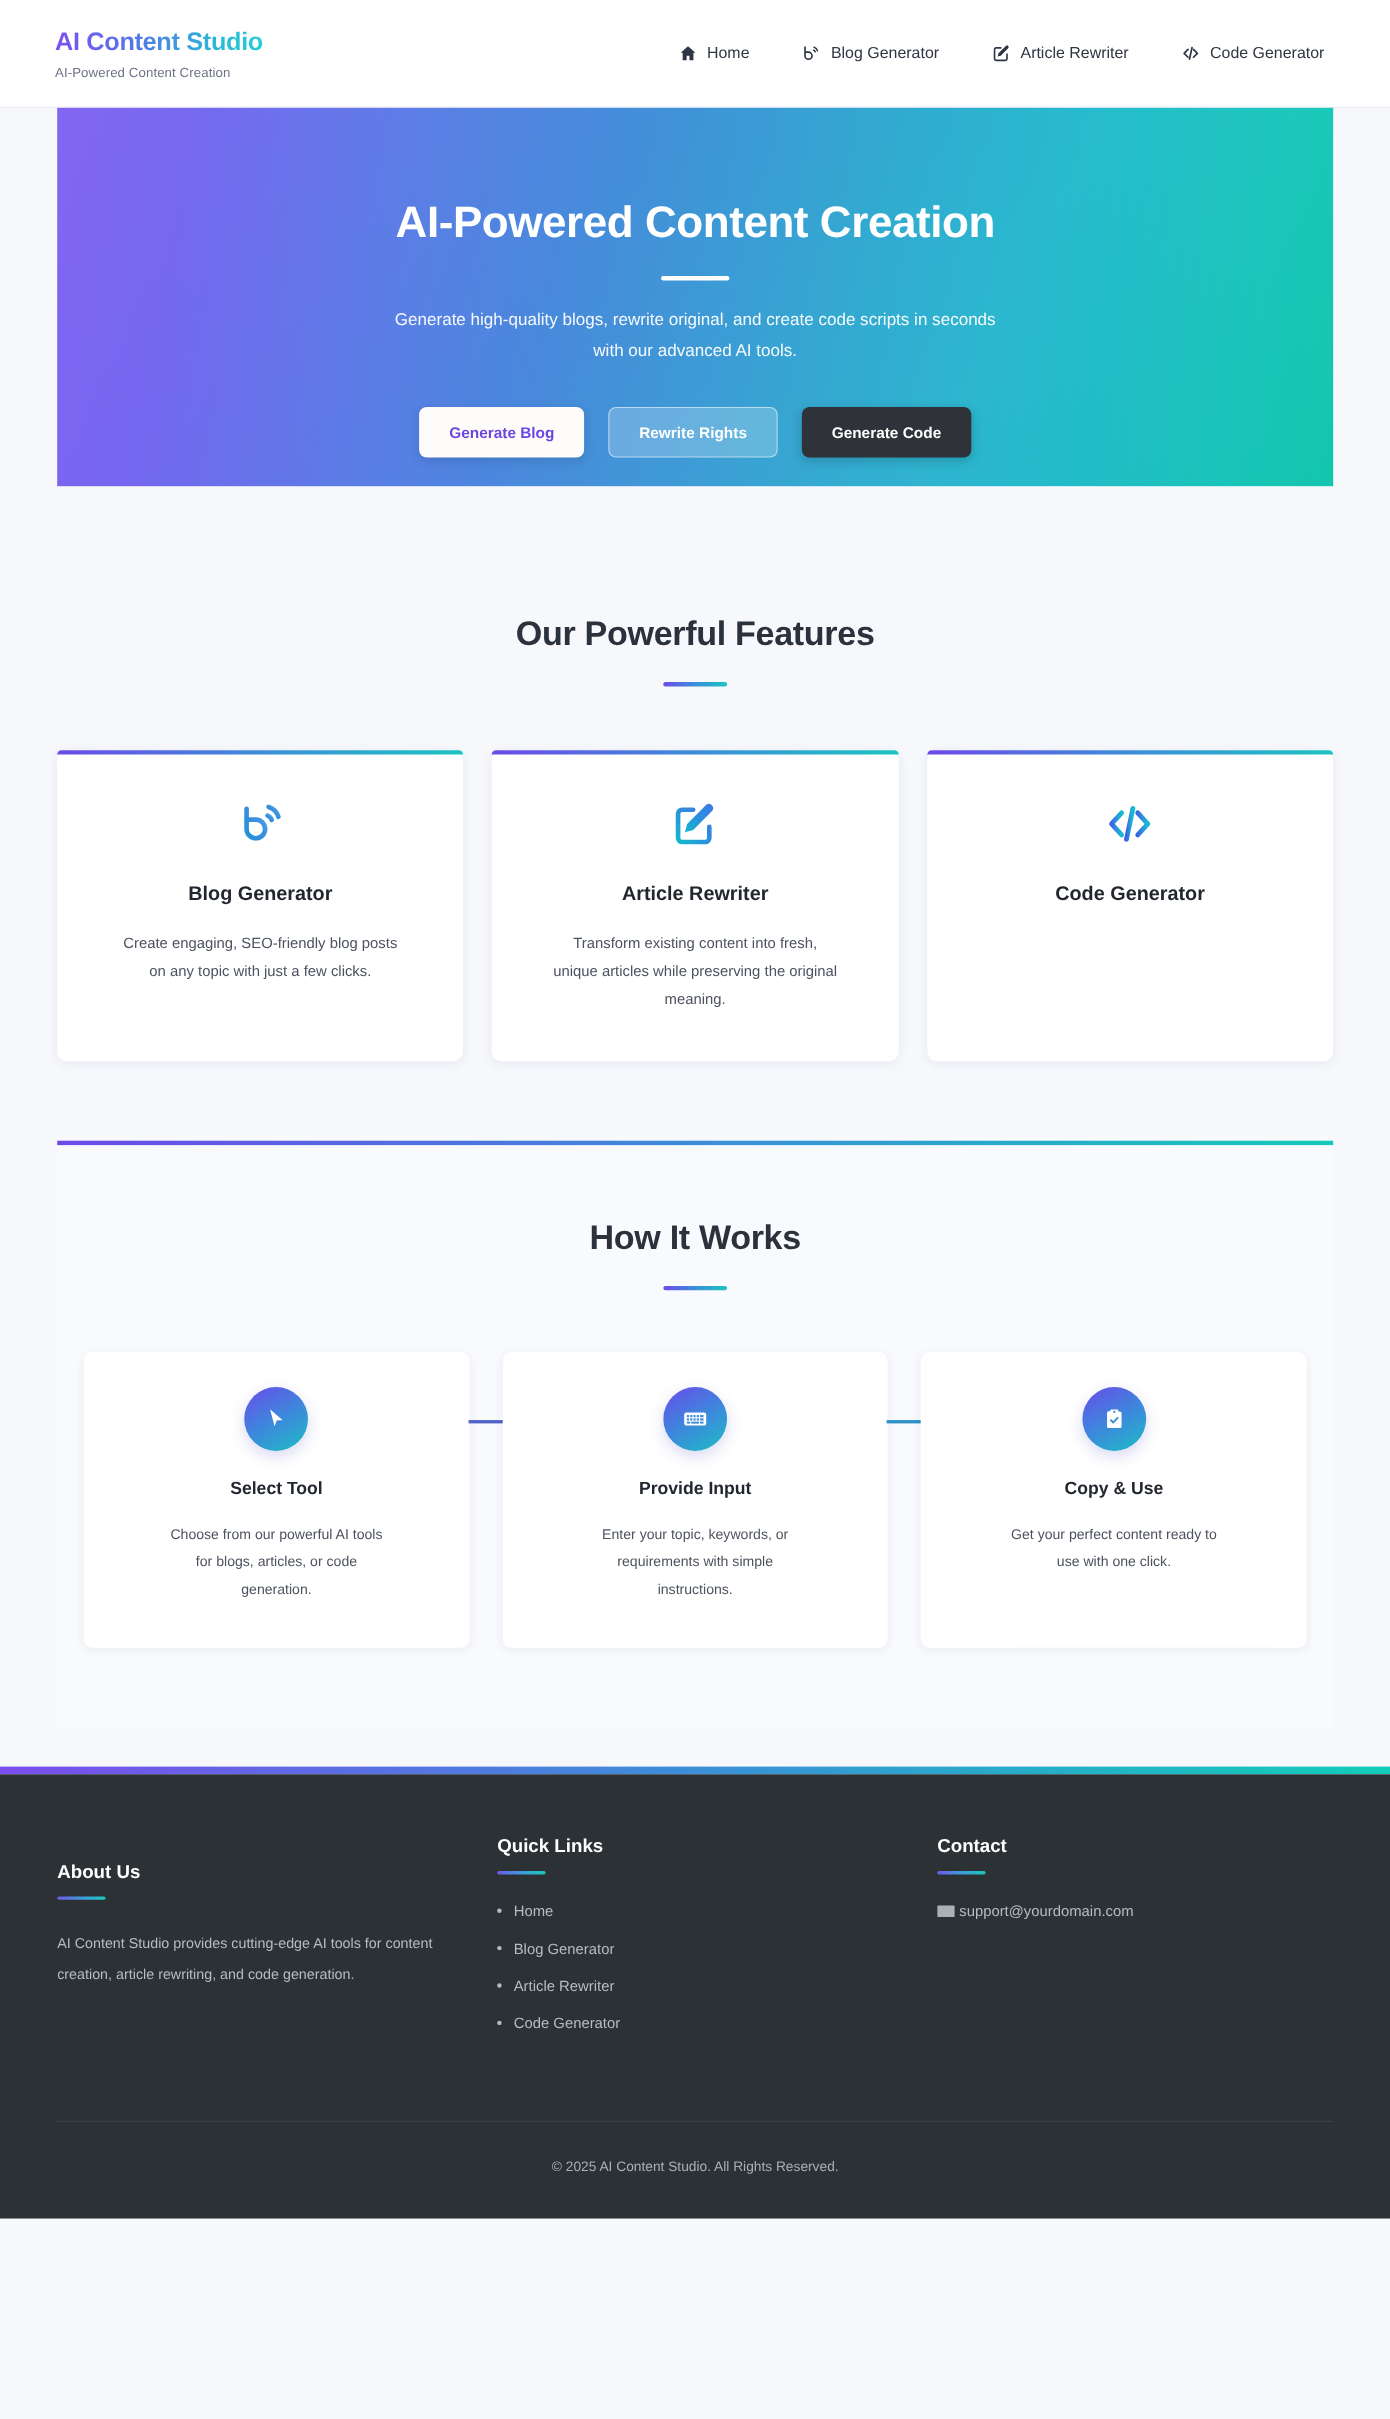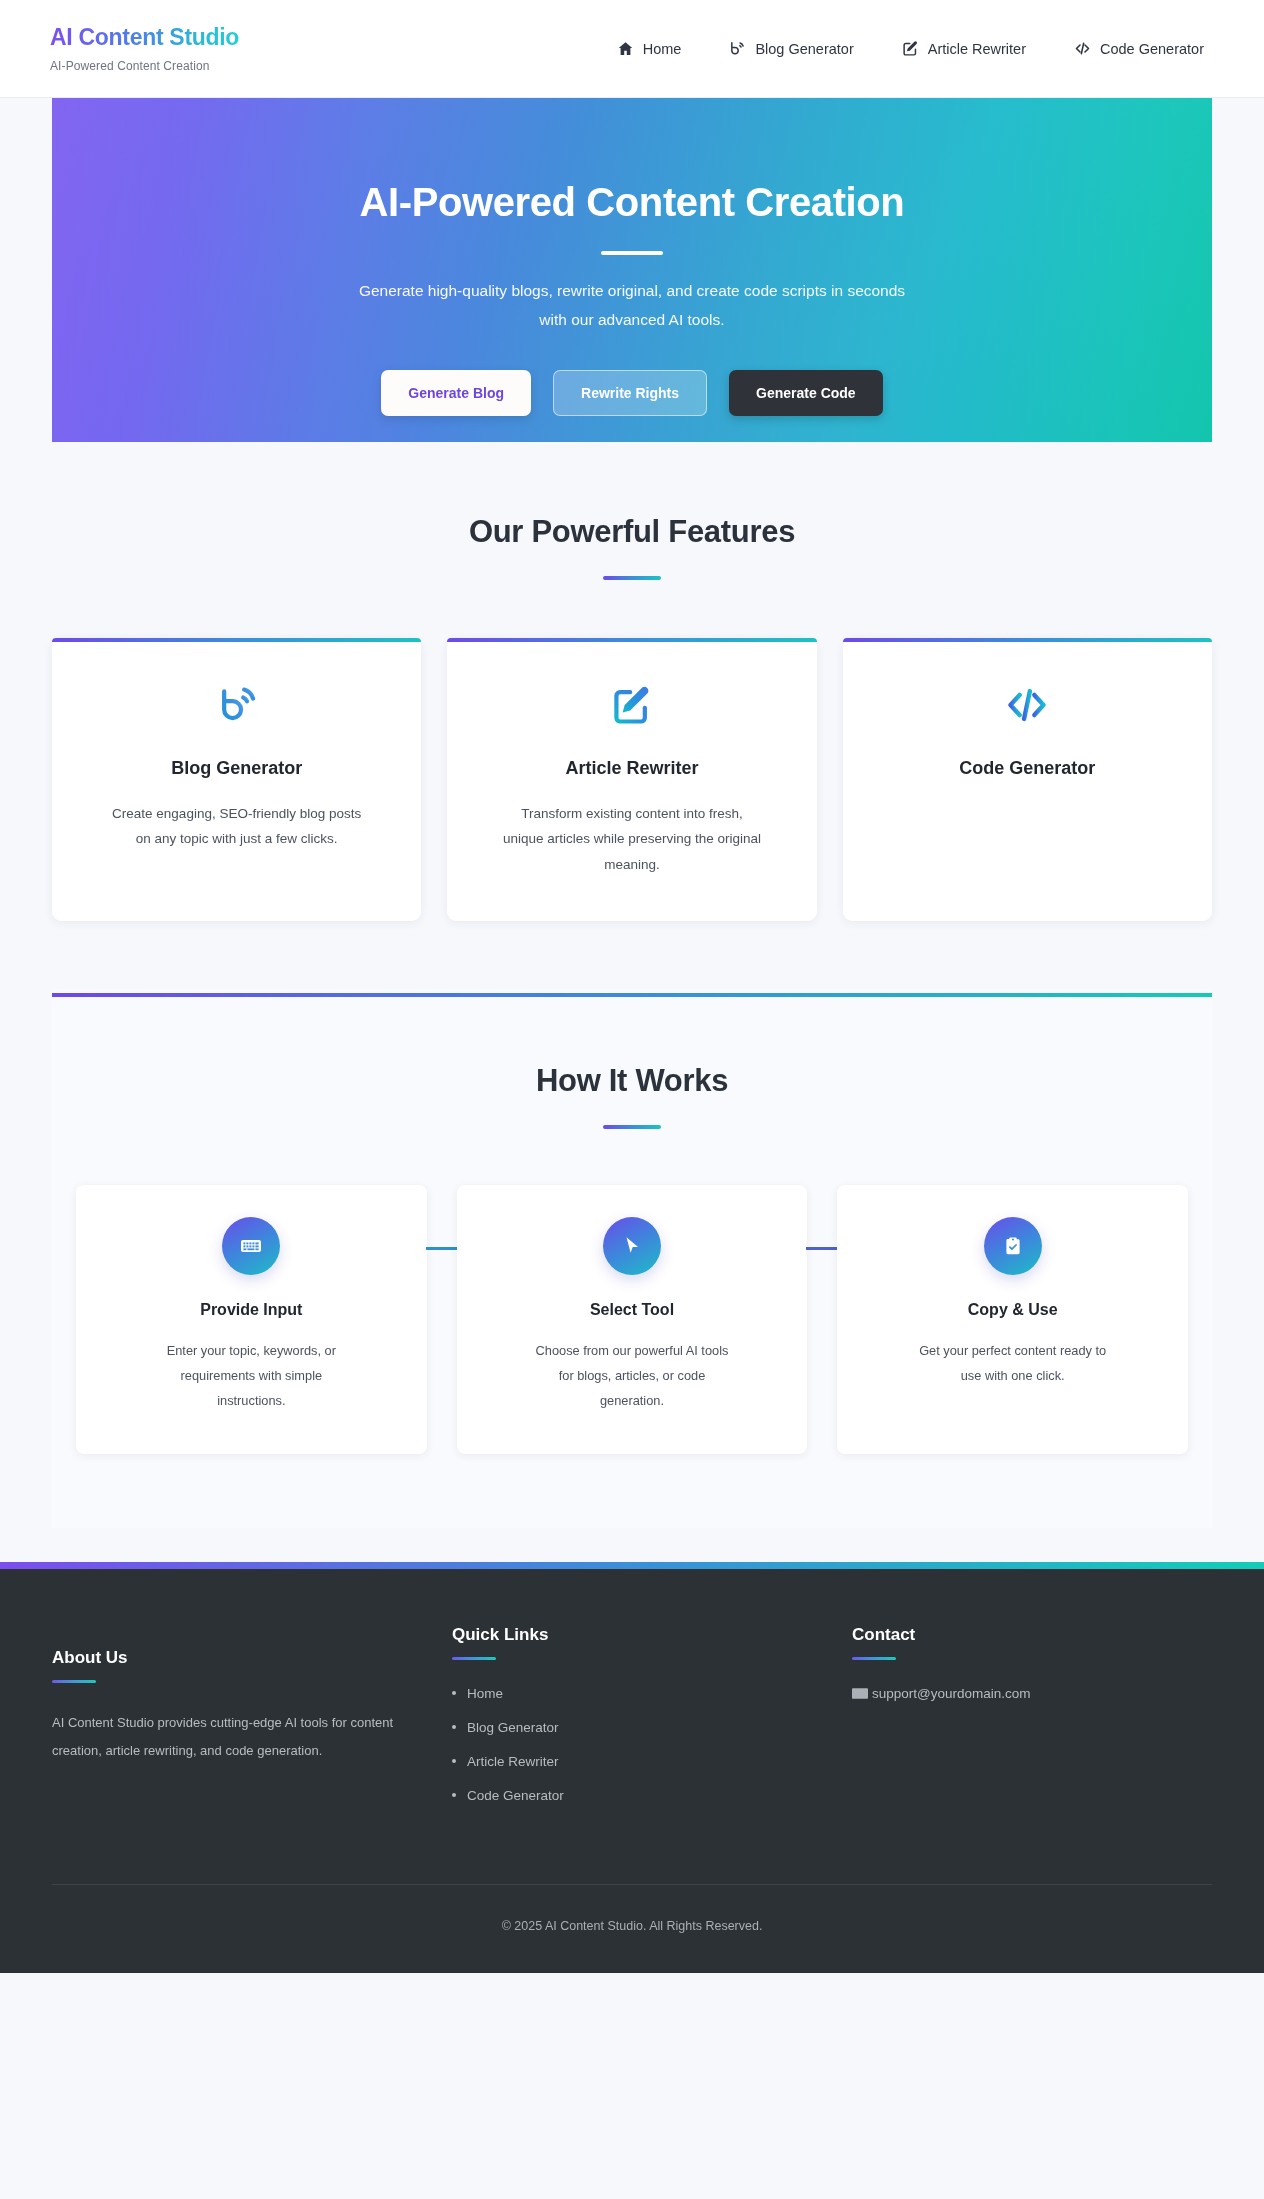--- a/index.html
+++ b/index.html
@@ -127,21 +127,21 @@
     font-family: "Liberation Sans", sans-serif;
     white-space: nowrap;
     text-align: center;
   }
   .btn-primary { background: #fdfcfa; color: #6b46e0; box-shadow: 0 3px 10px rgba(0,0,0,0.12); }
   .btn-ghost   { background: rgba(255,255,255,0.22); color: #ffffff; border: 1.5px solid rgba(255,255,255,0.55); }
   .btn-dark    { background: #2f3339; color: #ffffff; box-shadow: 0 3px 10px rgba(0,0,0,0.18); }
 
   
   .features {
-    padding: 72px 52px 0;
+    padding: 116px 52px 0;
   }
   .section-title {
     text-align: center;
     font-size: 31px;
     font-weight: bold;
     color: #2b323c;
     letter-spacing: -0.3px;
   }
   .section-rule {
     width: 58px;
@@ -414,20 +414,31 @@
     </div>
 
   </div>
 </section>
 
 <section class="howitworks">
   <h2 class="section-title">How It Works</h2>
   <div class="section-rule"></div>
 
   <div class="steps">
+
+    <div class="step-card">
+      <div class="connector" style="background:#4f62c8"></div>
+      <div class="step-circle">
+        <svg width="24" height="24" viewBox="0 0 24 24" fill="#ffffff">
+          <path d="M6.5 3.2 18 13.1h-5.3l-2.1 5.6z"></path>
+        </svg>
+      </div>
+      <div class="step-name">Select Tool</div>
+      <div class="step-desc">Choose from our powerful AI tools for blogs, articles, or code generation.</div>
+    </div>
 
     <div class="step-card">
       <div class="connector" style="background:#2e8fc9"></div>
       <div class="step-circle">
         <svg width="24" height="24" viewBox="0 0 24 24" fill="#ffffff">
           <rect x="2" y="6" width="20" height="12" rx="2"></rect>
           <g fill="#3f8fd8">
             <rect x="4.4" y="8.4" width="2" height="2"></rect>
             <rect x="7.4" y="8.4" width="2" height="2"></rect>
             <rect x="10.4" y="8.4" width="2" height="2"></rect>
@@ -439,31 +450,20 @@
             <rect x="13.4" y="11.4" width="2" height="2"></rect>
             <rect x="16.4" y="11.4" width="3.2" height="2"></rect>
             <rect x="4.4" y="14.4" width="3" height="1.8"></rect>
             <rect x="8.4" y="14.4" width="7" height="1.8"></rect>
             <rect x="16.4" y="14.4" width="3.2" height="1.8"></rect>
           </g>
         </svg>
       </div>
       <div class="step-name">Provide Input</div>
       <div class="step-desc">Enter your topic, keywords, or requirements with simple instructions.</div>
-    </div>
-
-    <div class="step-card">
-      <div class="connector" style="background:#4f62c8"></div>
-      <div class="step-circle">
-        <svg width="24" height="24" viewBox="0 0 24 24" fill="#ffffff">
-          <path d="M6.5 3.2 18 13.1h-5.3l-2.1 5.6z"></path>
-        </svg>
-      </div>
-      <div class="step-name">Select Tool</div>
-      <div class="step-desc">Choose from our powerful AI tools for blogs, articles, or code generation.</div>
     </div>
 
 
     <div class="step-card">
       <div class="step-circle">
         <svg width="22" height="24" viewBox="0 0 24 24" fill="#ffffff">
           <path d="M9 2.6h6a1 1 0 0 1 1 1v.9h1.6A1.6 1.6 0 0 1 19.2 6v13.4a1.6 1.6 0 0 1-1.6 1.6H6.4a1.6 1.6 0 0 1-1.6-1.6V6a1.6 1.6 0 0 1 1.6-1.6H8v-.8a1 1 0 0 1 1-1z"></path>
           <circle cx="12" cy="5" r="1.1" fill="#3f8fd8"></circle>
           <path d="m8.6 13.2 2.2 2.3 4.5-4.6" fill="none" stroke="#3f8fd8" stroke-width="1.9" stroke-linecap="round" stroke-linejoin="round"></path>
         </svg>

